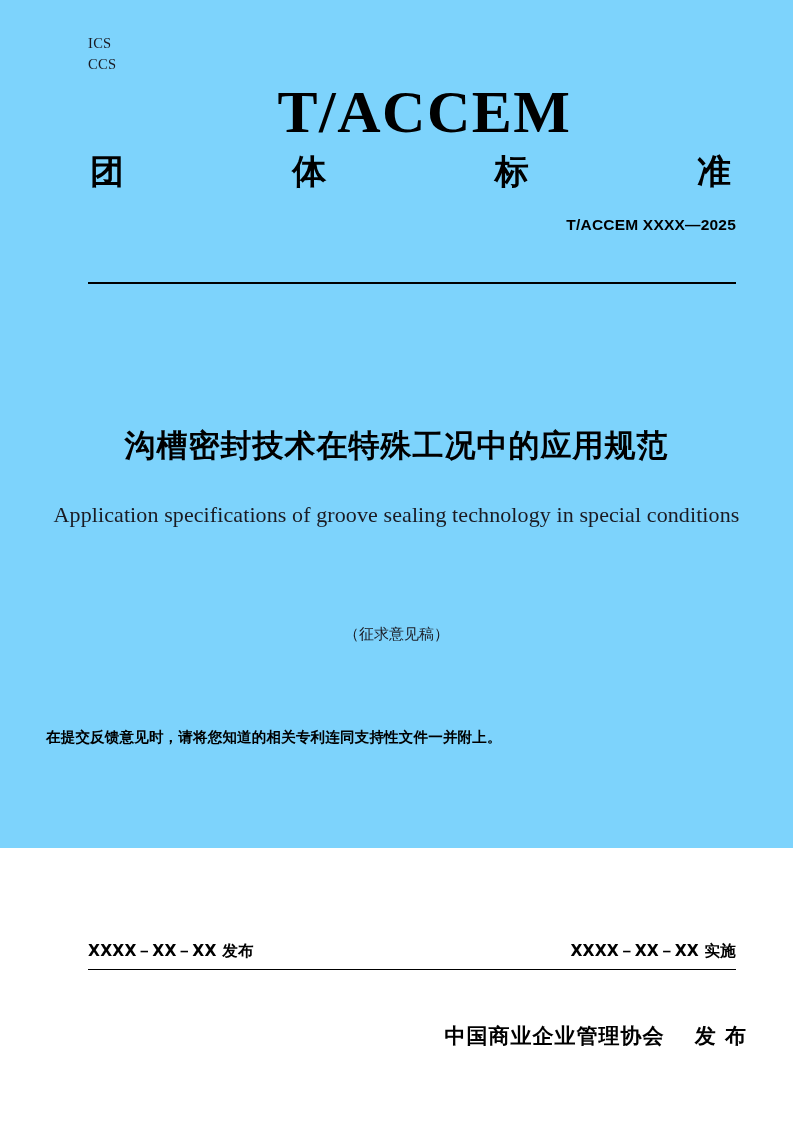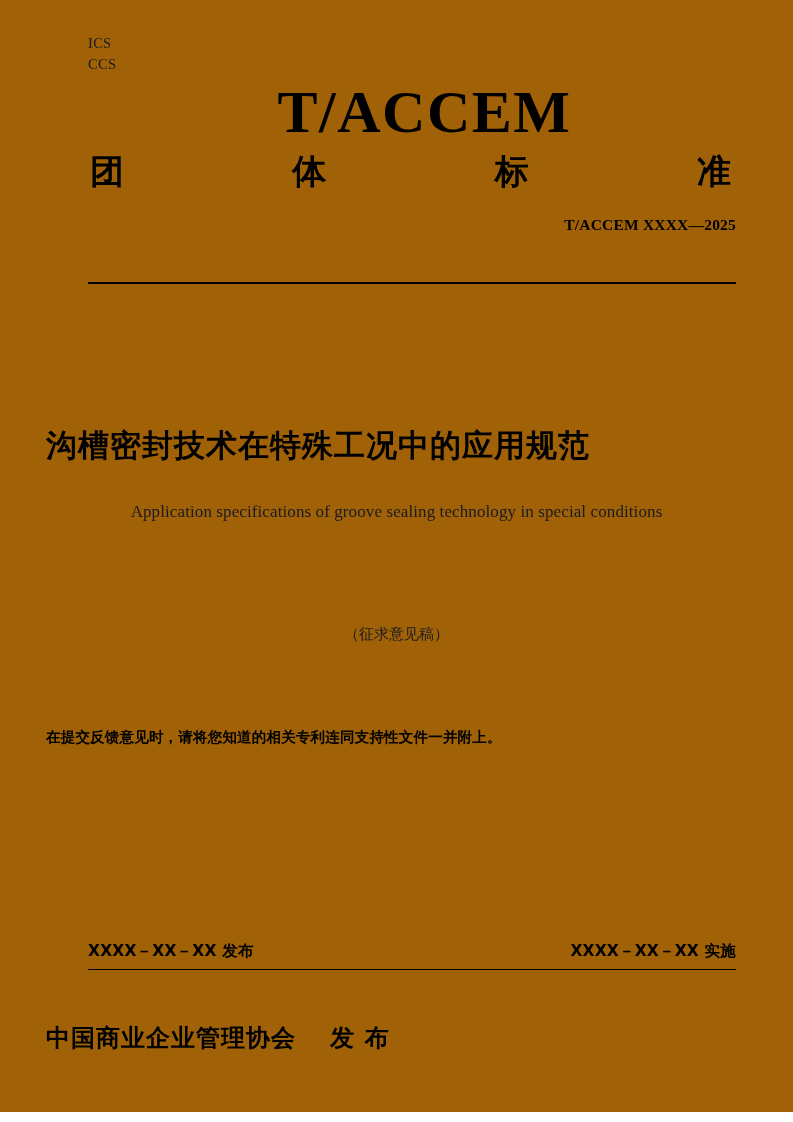--- a/index.html
+++ b/index.html
@@ -13,22 +13,22 @@
     position: relative;
     font-family: "Liberation Serif", "DejaVu Serif", serif;
     color: #000000;
     overflow: hidden;
   }
 
   .page {
     position: absolute;
     left: 0; top: 0;
     width: 793px;
-    height: 1112px;
-    background: #a16207;
+    height: 848px;
+    background: #7dd3fc;
   }
 
   
   .ics-block {
     position: absolute;
     left: 88px;
     top: 33px;
     line-height: 1.42;
   }
   .ics-line {
@@ -68,21 +68,21 @@
     color: #000000;
     padding: 0 5px 0 2px;
   }
   .masthead-cn span { display: inline-block; }
 
   
   .std-number {
     position: absolute;
     right: 57px;
     top: 216px;
-    font-family: Liberation Serif, serif;
+    font-family: Liberation Sans, sans-serif;
     font-weight: bold;
     font-size: 15.5px;
     letter-spacing: 0.2px;
     color: #000000;
     white-space: pre;
     margin-left: 40px;
   }
 
   
   .rule-top {
@@ -101,35 +101,36 @@
     height: 0;
     border-top: 1.6px solid #000000;
   }
 
   
   .title-cn {
     position: absolute;
     left: 46px;
     top: 426px;
     width: 701px;
+    text-align: center;
     font-family: "DejaVu Sans", "Liberation Sans", sans-serif;
     font-weight: bold;
     font-size: 31px;
     line-height: 1.25;
     letter-spacing: 1px;
     color: #000000;
   }
   .title-en {
     position: absolute;
     left: 46px;
     top: 501px;
     width: 701px;
     text-align: center;
     font-family: "Liberation Serif", "DejaVu Serif", serif;
-    font-size: 17px;
+    font-size: 22px;
     line-height: 1.3;
     letter-spacing: 0.1px;
     color: #1a1a22;
   }
 
   
   .draft-mark {
     position: absolute;
     left: 46px;
     top: 626px;
@@ -172,24 +173,24 @@
     color: #000000;
     white-space: pre;
   }
 
   
   .publisher {
     position: absolute;
     left: 46px;
     top: 1022px;
     width: 701px;
-    text-align: left;
-    font-family: "DejaVu Sans", "Liberation Sans", sans-serif;
-    font-weight: bold;
-    font-size: 24px;
+    text-align: right;
+    font-family: "DejaVu Sans", "Liberation Sans", sans-serif;
+    font-weight: bold;
+    font-size: 21px;
     letter-spacing: 1px;
     color: #000000;
     white-space: pre;
   }
 </style>
 </head>
 <body>
 
 <div class="page">
 

